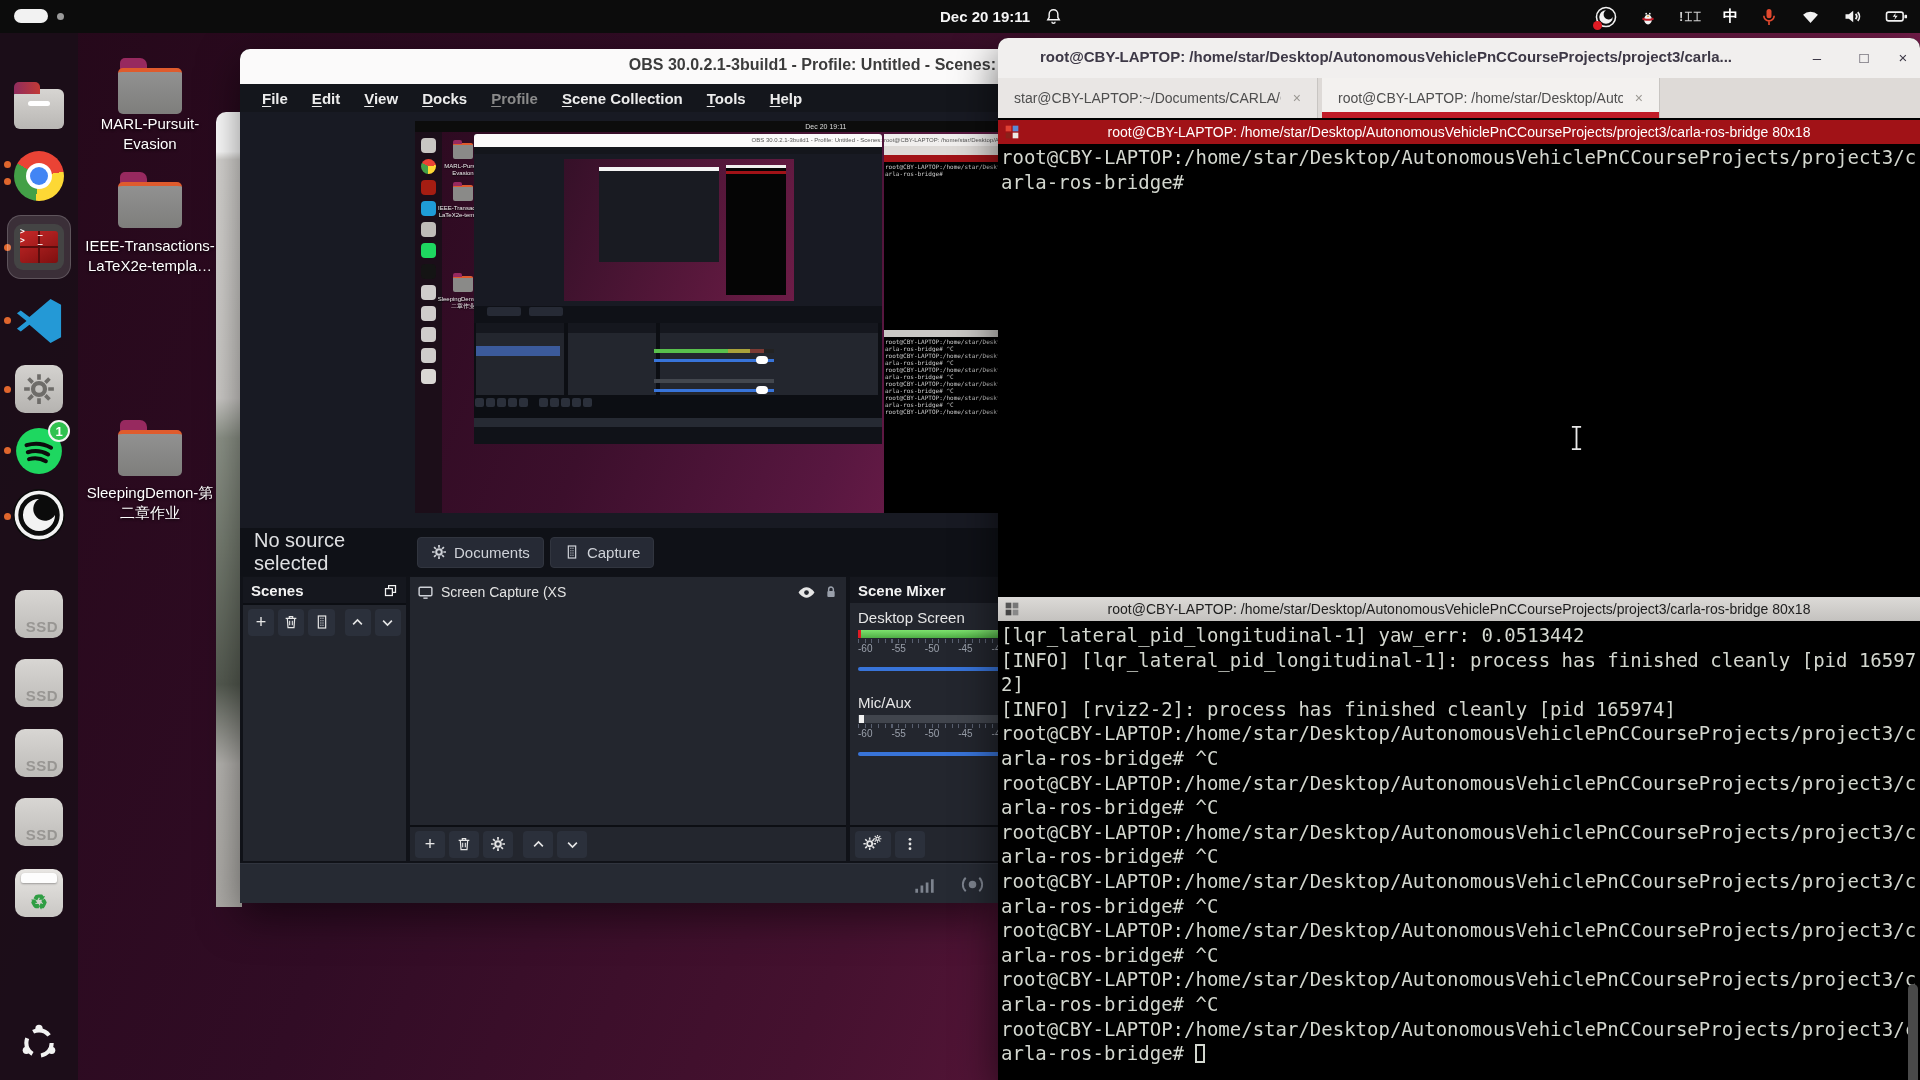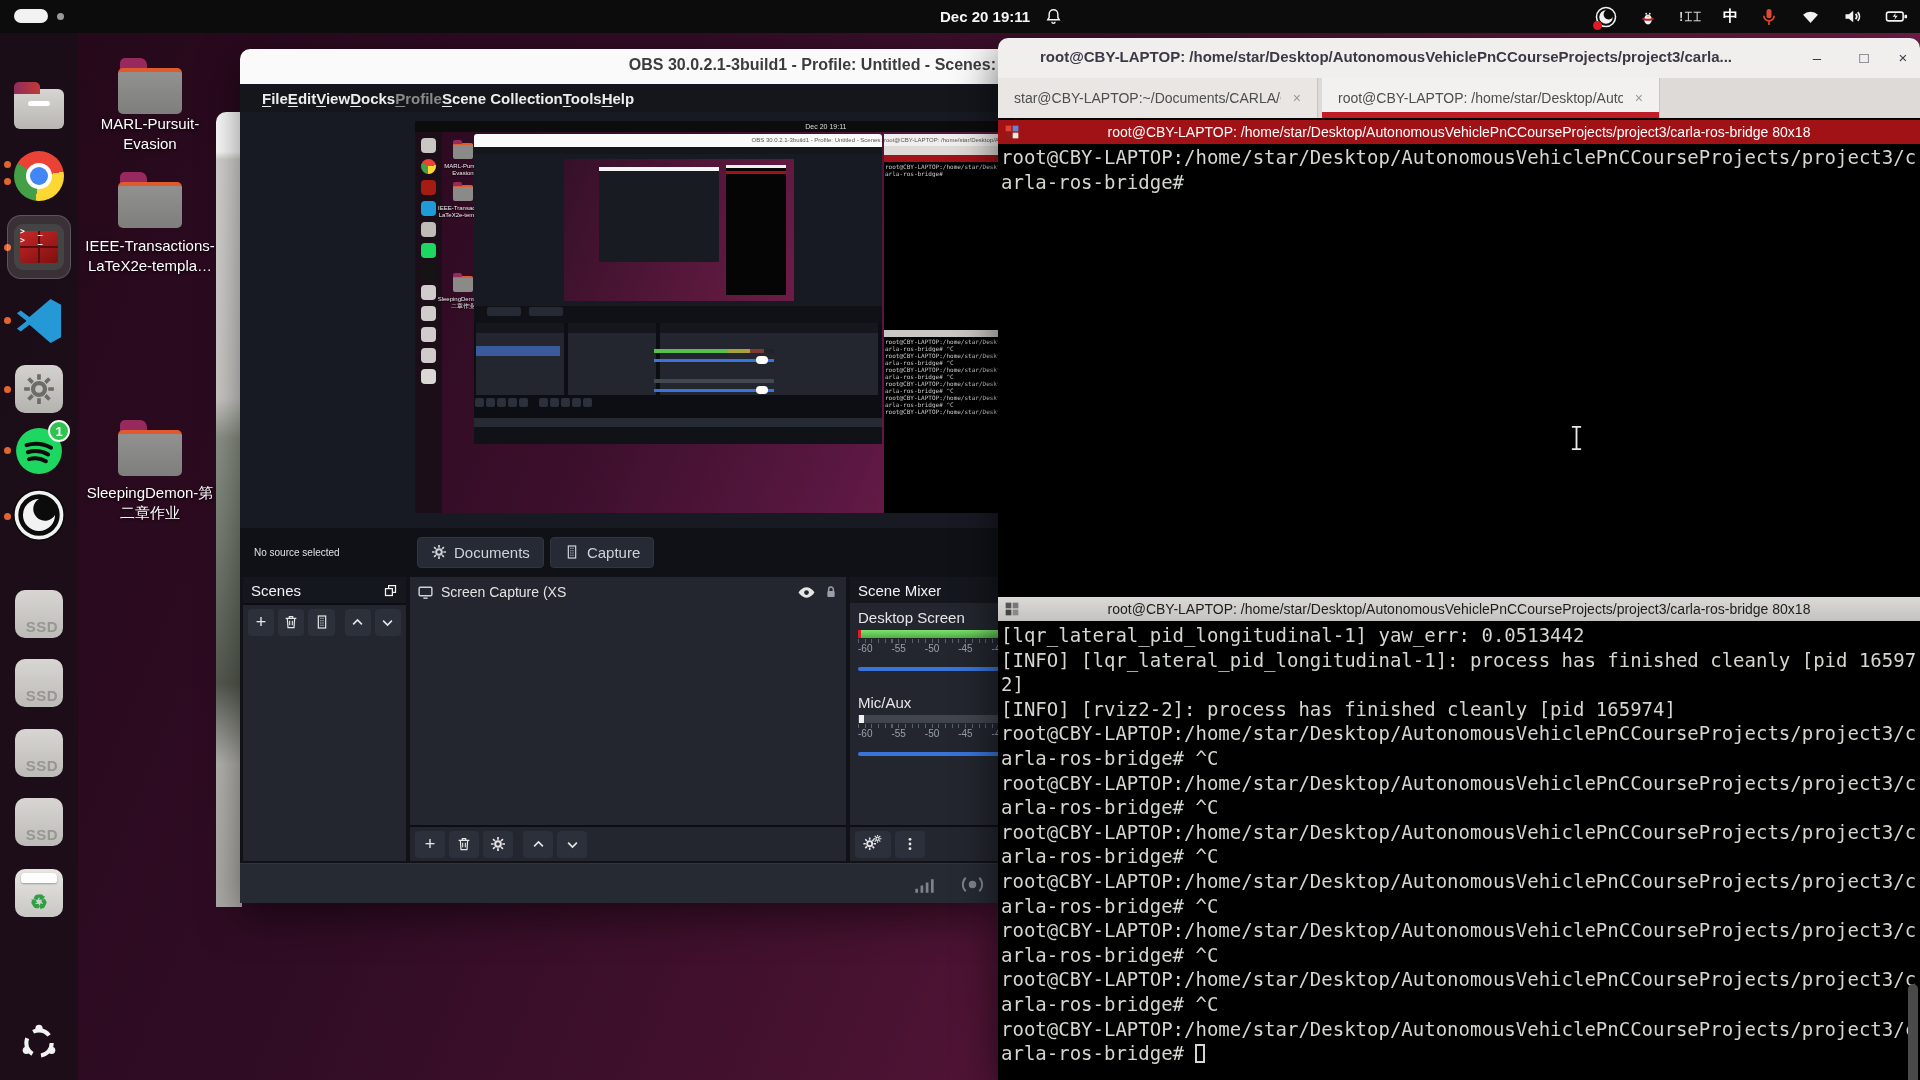--- a/index.html
+++ b/index.html
@@ -56,21 +56,21 @@
   .flabel{position:absolute;width:160px;text-align:center;color:#fff;font-size:15px;line-height:20px;text-shadow:0 1px 3px rgba(0,0,0,.9);}
 
   
   #strip{position:absolute;left:216px;top:112px;width:26px;height:795px;border-radius:10px 0 0 0;
     background:linear-gradient(#ffffff 0%,#ffffff 5%,#d8d6d3 6%,#cfcdca 36%,#8f958a 41%,#767d71 55%,#565c52 72%,#b7b5b1 82%,#aeaca8 100%);}
 
   
   #obs{position:absolute;left:240px;top:49px;width:758px;height:854px;background:#101218;border-radius:10px 0 0 0;box-shadow:0 14px 40px rgba(0,0,0,.5);}
   #obs-titlebar{position:absolute;left:0;top:0;width:100%;height:35px;background:#fbfafa;border-radius:10px 0 0 0;overflow:hidden;}
   #obs-title{position:absolute;right:2px;top:7px;font-size:16px;font-weight:700;color:#3c3c3c;white-space:nowrap;}
-  #obs-menubar{position:absolute;left:0;top:35px;width:100%;height:28px;background:#14161c;display:flex;align-items:center;padding-left:22px;}
+  #obs-menubar{position:absolute;left:0;top:35px;width:100%;height:28px;background:#14161c;display:flex;align-items:center;gap:24px;padding-left:22px;}
   #obs-menubar .menu-item{font-size:15px;font-weight:600;color:#ececec;white-space:nowrap;}
   #obs-menubar .menu-item.disabled{color:#8a8a8a;}
   #obs-menubar .menu-item u{text-underline-offset:2px;}
   #obs-preview{position:absolute;left:0;top:63px;width:100%;height:416px;background:#181a23;overflow:hidden;}
 
   
   #mini{position:absolute;left:175px;top:9px;width:697px;height:392px;overflow:hidden;
     background:linear-gradient(112deg,#2c0a20 0%,#3c0f2c 35%,#581740 65%,#7b2050 90%);}
   #mini-topbar{position:absolute;left:0;top:0;width:100%;height:11px;background:#0c0c0c;color:#ddd;font-size:7px;line-height:11px;}
   #mini-clock{position:absolute;left:56%;top:0;}
@@ -106,26 +106,26 @@
   #mini-term .t{position:absolute;left:0;top:0;width:100%;height:12px;background:#f1efee;color:#555;font-size:6px;line-height:12px;overflow:hidden;white-space:nowrap;}
   #mini-term .tabs{position:absolute;left:0;top:12px;width:100%;height:9px;background:#dedad7;}
   #mini-term .red{position:absolute;left:0;top:21px;width:100%;height:7px;background:#a11217;}
   #mini-term .body1{position:absolute;left:1px;top:29px;width:100%;}
   #mini-term .gbar{position:absolute;left:0;top:196px;width:100%;height:7px;background:#c9c7c4;}
   #mini-term .body2{position:absolute;left:1px;top:204px;width:100%;}
   .mline{font-family:"DejaVu Sans Mono",monospace;font-size:6px;line-height:7px;color:#c8c8c8;white-space:nowrap;overflow:hidden;}
 
   
   #obs-srcbar{position:absolute;left:0;top:479px;width:100%;height:48px;background:#0f1117;display:flex;align-items:center;}
-  #no-source{margin-left:14px;font-size:10px;color:#dfe0e2;width:150px;}
+  #no-source{margin-left:14px;font-size:20px;color:#dfe0e2;width:150px;}
   .obtn{height:31px;background:#262a35;border:1px solid #31353f;border-radius:4px;color:#cfd2d8;font-size:15px;display:flex;align-items:center;gap:7px;padding:0 13px;margin-right:6px;}
 
   
   .panel{position:absolute;top:528px;height:284px;background:#23262e;display:flex;flex-direction:column;}
-  .phead{height:26px;background:#15171e;display:flex;align-items:center;padding:0 8px;color:#f2f2f2;font-size:15px;font-weight:400;text-align:center;}
+  .phead{height:26px;background:#15171e;display:flex;align-items:center;padding:0 8px;color:#f2f2f2;font-size:15px;font-weight:700;text-align:center;}
   .phead .sp{flex:1;}
   .pbody{flex:1;position:relative;overflow:hidden;}
   .pfoot{height:36px;background:#23262e;border-top:2px solid #0c0e13;display:flex;align-items:center;padding:0 5px;gap:4px;}
   .tbtn{width:30px;height:27px;background:#2b303b;border-radius:4px;color:#e6e6e6;display:flex;align-items:center;justify-content:center;font-size:18px;}
   #panel-scenes{left:3px;width:163px;}
   #panel-sources{left:170px;width:436px;}
   #panel-mixer{left:610px;width:388px;}
   .scene-row{height:30px;background:#3b5a9b;color:#fff;font-size:14px;display:flex;align-items:center;padding-left:9px;}
   .source-row{height:30px;color:#e3e3e3;font-size:14px;display:flex;align-items:center;padding:0 7px;gap:7px;}
   .source-row .lbl{flex:1;white-space:nowrap;overflow:hidden;}

